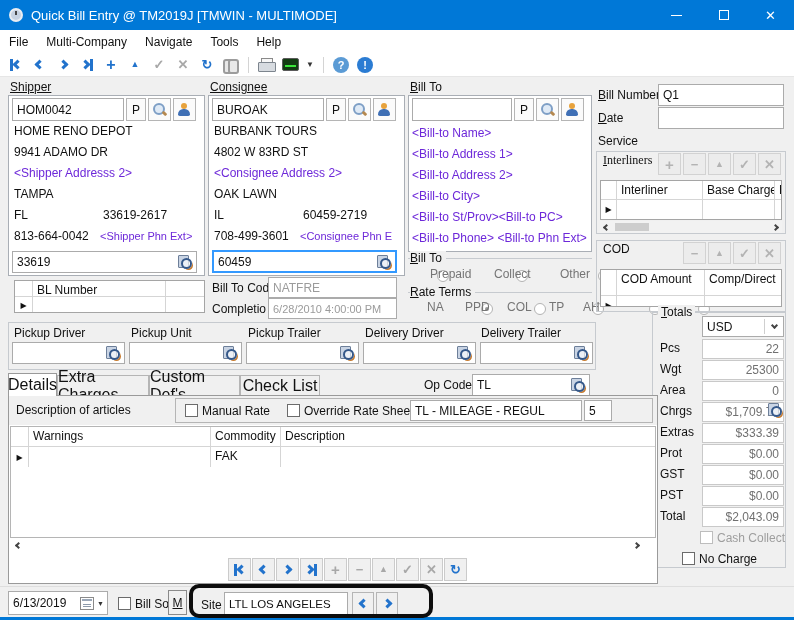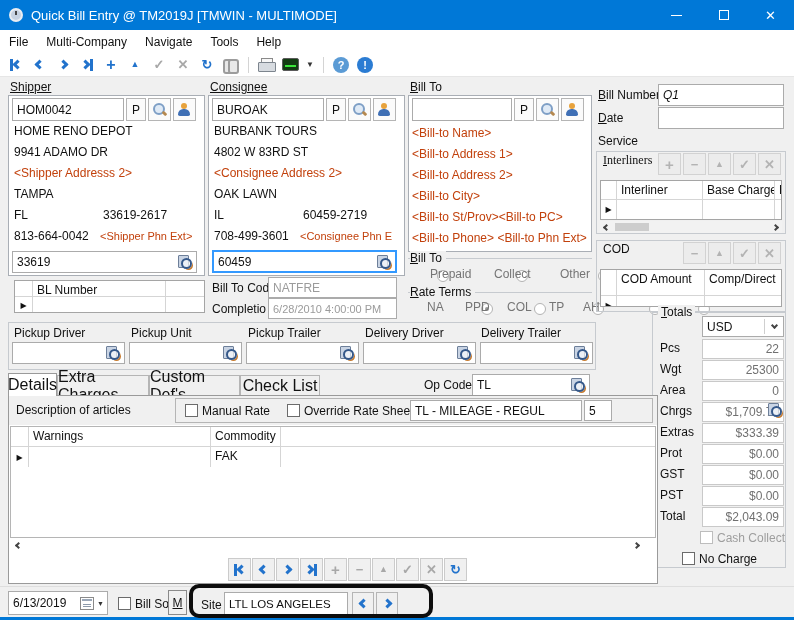--- a/index.html
+++ b/index.html
@@ -63,21 +63,21 @@
   .field.focus { border:2px solid #3399ff; }
   .field .txt { flex:1; overflow:hidden; }
   .field.right { justify-content:flex-end; color:#707070; border-color:#c9c9c9; }
   .sq-btn { position:absolute; background:#fbfbfb; border:1px solid #b5b5b5; display:flex; align-items:center; justify-content:center; font-size:12px; }
   .sq-btn.dis { background:#ececec; border-color:#d2d2d2; color:#b3b3b3; }
   .panel { position:absolute; background:#fff; border:1px solid #a9aeb5; }
   .fieldset { position:absolute; border:1px solid #c6cacf; }
   .legend { position:absolute; background:#f0f0f0; padding:0 3px; z-index:3; }
   .acc::first-letter { text-decoration:underline; }
   .ul { text-decoration:underline; }
-  .placeholder { color:#c2410c;text-align:right; }
+  .placeholder { color:#6d28d9;text-align:right; }
   .combo-ch { width:19px; height:100%; border-left:1px solid #cfcfcf; display:flex; align-items:center; justify-content:center; margin-left:auto; }
 
   .grid { position:absolute; background:#fff; border:1px solid #a5a5a5; overflow:hidden; }
   .grow { display:flex; border-bottom:1px solid #d5d5d5; align-items:stretch; }
   .gc { border-right:1px solid #d5d5d5; padding:2px 4px; overflow:hidden; white-space:nowrap; flex:0 0 auto; }
   .gc.last { border-right:none; flex:1 1 auto; }
   .ptr { display:flex; align-items:center; justify-content:center; font-size:8px; padding:0; }
 
   .radio { width:12px; height:12px; border:1px solid #b3b3b3; border-radius:50%; background:#fff; display:inline-block; position:relative; }
   .radio.sel::after { content:""; position:absolute; left:3px; top:3px; width:4px; height:4px; border-radius:50%; background:#9a9a9a; }
@@ -286,21 +286,21 @@
   <span class="abs rlabel" style="left:465px;top:300px;">PPD</span>
   <span class="abs radio" style="left:492px;top:301px;"></span>
   <span class="abs rlabel" style="left:507px;top:300px;">COL</span>
   <span class="abs radio" style="left:534px;top:301px;"></span>
   <span class="abs rlabel" style="left:549px;top:300px;">TP</span>
   <span class="abs radio" style="left:568px;top:301px;"></span>
   <span class="abs rlabel" style="left:583px;top:300px;">AH</span>
 
   
   <div class="lbl acc" style="left:598px;top:88px;">Bill Number</div>
-  <div class="field" style="left:658px;top:84px;width:126px;height:22px;font-style:italic;">Q1</div>
+  <div class="field" style="left:658px;top:84px;width:126px;height:22px;">Q1</div>
   <div class="lbl acc" style="left:598px;top:111px;">Date</div>
   <div class="field" style="left:658px;top:107px;width:126px;height:22px;"></div>
   <div class="lbl" style="left:598px;top:134px;">Service</div>
 
   
   <div class="fieldset" style="left:596px;top:151px;width:190px;height:83px;"></div>
   <div class="legend acc" style="left:600px;top:153px;font-family:Liberation Serif, serif;">Interliners</div>
   <div class="sq-btn dis" style="left:658px;top:153px;width:23px;height:22px;">
       <span class="glyph" style="font-size:15px;">+</span>
     </div>
@@ -446,20 +446,21 @@
   <span class="abs" style="left:304px;top:404px;">Override Rate Sheet</span>
   <div class="field" style="left:410px;top:400px;width:172px;height:21px;">TL - MILEAGE - REGUL</div>
   <div class="field" style="left:584px;top:400px;width:28px;height:21px;">5</div>
   <span class="abs lookup" style="left:622px;top:403px;"></span>
 
   <div class="grid" style="left:10px;top:426px;width:646px;height:112px;border-color:#b5b5b5;">
     <div class="grow" style="height:20px;">
       <div class="gc" style="width:18px;"></div>
       <div class="gc" style="width:182px;">Warnings</div>
       <div class="gc" style="width:70px;">Commodity</div>
+      <div class="gc last">Description</div>
     </div>
     <div class="grow" style="height:20px;border-bottom:none;">
       <div class="gc ptr" style="width:18px;">▶</div>
       <div class="gc" style="width:182px;"></div>
       <div class="gc" style="width:70px;">FAK</div>
     </div>
   </div>
   <span class="abs ch sm dark" style="left:16px;top:543px;transform:rotate(45deg);"></span>
   <span class="abs ch sm dark" style="left:634px;top:543px;transform:rotate(-135deg);"></span>
 

